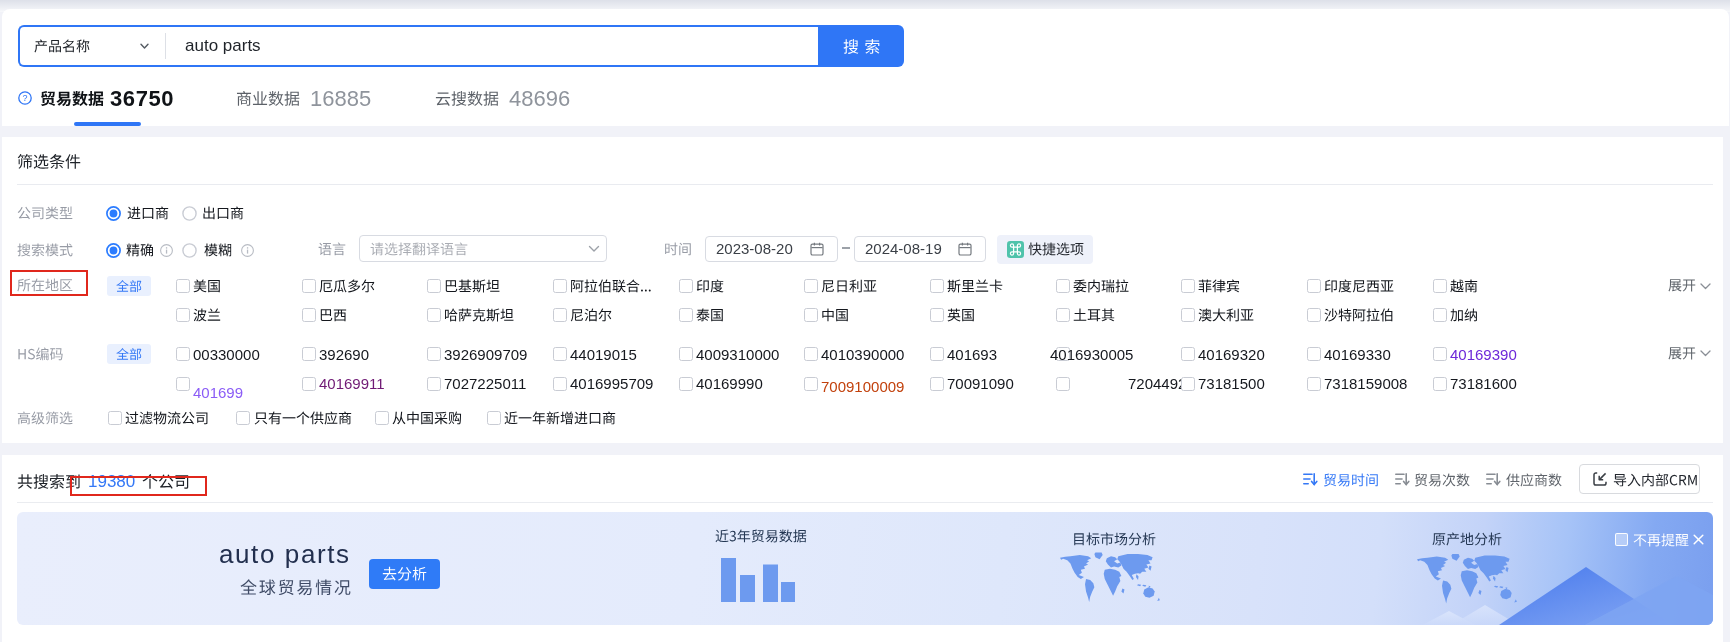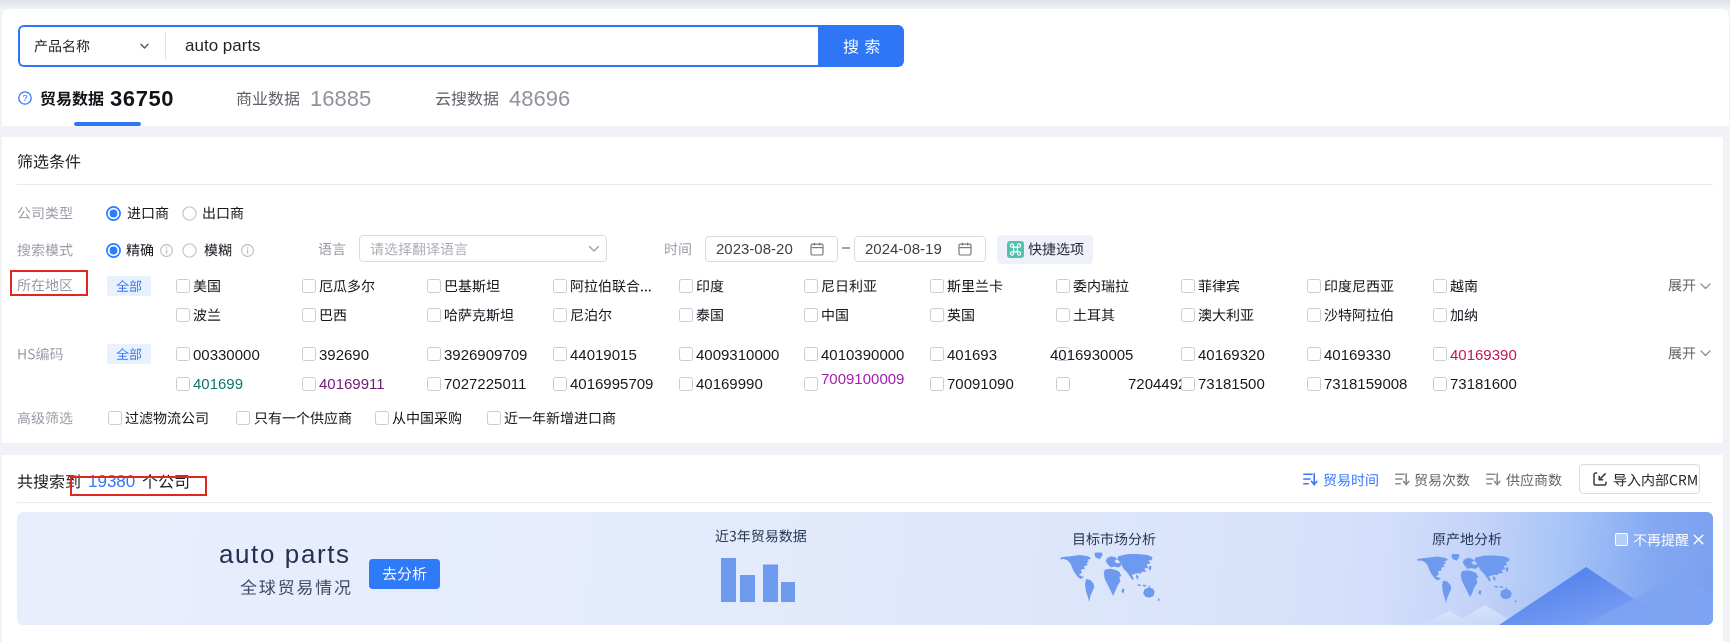--- a/index.html
+++ b/index.html
@@ -592,33 +592,33 @@
 <div class="abs lib" style="left:821px;top:345.5px;font-size:15px;color:#15181e">4010390000</div>
 <div class="abs" style="left:930px;top:347.0px;width:14px;height:14px;background:#fff;border:1px solid #c9ccd4;border-radius:2.5px;box-sizing:border-box"></div>
 <div class="abs lib" style="left:947px;top:345.5px;font-size:15px;color:#15181e">401693</div>
 <div class="abs" style="left:1056px;top:347.0px;width:14px;height:14px;background:#fff;border:1px solid #c9ccd4;border-radius:2.5px;box-sizing:border-box"></div>
 <div class="abs lib" style="left:1050px;top:345.5px;font-size:15px;color:#15181e">4016930005</div>
 <div class="abs" style="left:1181px;top:347.0px;width:14px;height:14px;background:#fff;border:1px solid #c9ccd4;border-radius:2.5px;box-sizing:border-box"></div>
 <div class="abs lib" style="left:1198px;top:345.5px;font-size:15px;color:#15181e">40169320</div>
 <div class="abs" style="left:1307px;top:347.0px;width:14px;height:14px;background:#fff;border:1px solid #c9ccd4;border-radius:2.5px;box-sizing:border-box"></div>
 <div class="abs lib" style="left:1324px;top:345.5px;font-size:15px;color:#15181e">40169330</div>
 <div class="abs" style="left:1433px;top:347.0px;width:14px;height:14px;background:#fff;border:1px solid #c9ccd4;border-radius:2.5px;box-sizing:border-box"></div>
-<div class="abs lib" style="left:1450px;top:345.5px;font-size:15px;color:#be185d">40169390</div>
+<div class="abs lib" style="left:1450px;top:345.5px;font-size:15px;color:#6d28d9">40169390</div>
 <div class="abs" style="left:176px;top:376.5px;width:14px;height:14px;background:#fff;border:1px solid #c9ccd4;border-radius:2.5px;box-sizing:border-box"></div>
-<div class="abs lib" style="left:193px;top:375.0px;font-size:15px;color:#0f766e">401699</div>
+<div class="abs lib" style="left:193px;top:384px;font-size:15px;color:#8b5cf6">401699</div>
 <div class="abs" style="left:302px;top:376.5px;width:14px;height:14px;background:#fff;border:1px solid #c9ccd4;border-radius:2.5px;box-sizing:border-box"></div>
 <div class="abs lib" style="left:319px;top:375.0px;font-size:15px;color:#701a75">40169911</div>
 <div class="abs" style="left:427px;top:376.5px;width:14px;height:14px;background:#fff;border:1px solid #c9ccd4;border-radius:2.5px;box-sizing:border-box"></div>
 <div class="abs lib" style="left:444px;top:375.0px;font-size:15px;color:#15181e">7027225011</div>
 <div class="abs" style="left:553px;top:376.5px;width:14px;height:14px;background:#fff;border:1px solid #c9ccd4;border-radius:2.5px;box-sizing:border-box"></div>
 <div class="abs lib" style="left:570px;top:375.0px;font-size:15px;color:#15181e">4016995709</div>
 <div class="abs" style="left:679px;top:376.5px;width:14px;height:14px;background:#fff;border:1px solid #c9ccd4;border-radius:2.5px;box-sizing:border-box"></div>
 <div class="abs lib" style="left:696px;top:375.0px;font-size:15px;color:#15181e">40169990</div>
 <div class="abs" style="left:804px;top:376.5px;width:14px;height:14px;background:#fff;border:1px solid #c9ccd4;border-radius:2.5px;box-sizing:border-box"></div>
-<div class="abs lib" style="left:821px;top:370px;font-size:15px;color:#a21caf">7009100009</div>
+<div class="abs lib" style="left:821px;top:378px;font-size:15px;color:#c2410c">7009100009</div>
 <div class="abs" style="left:930px;top:376.5px;width:14px;height:14px;background:#fff;border:1px solid #c9ccd4;border-radius:2.5px;box-sizing:border-box"></div>
 <div class="abs lib" style="left:947px;top:375.0px;font-size:15px;color:#15181e">70091090</div>
 <div class="abs" style="left:1056px;top:376.5px;width:14px;height:14px;background:#fff;border:1px solid #c9ccd4;border-radius:2.5px;box-sizing:border-box"></div>
 <div class="abs lib" style="left:1128px;top:375.0px;font-size:15px;color:#15181e">72044920</div>
 <div class="abs" style="left:1181px;top:376.5px;width:14px;height:14px;background:#fff;border:1px solid #c9ccd4;border-radius:2.5px;box-sizing:border-box"></div>
 <div class="abs lib" style="left:1198px;top:375.0px;font-size:15px;color:#15181e">73181500</div>
 <div class="abs" style="left:1307px;top:376.5px;width:14px;height:14px;background:#fff;border:1px solid #c9ccd4;border-radius:2.5px;box-sizing:border-box"></div>
 <div class="abs lib" style="left:1324px;top:375.0px;font-size:15px;color:#15181e">7318159008</div>
 <div class="abs" style="left:1433px;top:376.5px;width:14px;height:14px;background:#fff;border:1px solid #c9ccd4;border-radius:2.5px;box-sizing:border-box"></div>
 <div class="abs lib" style="left:1450px;top:375.0px;font-size:15px;color:#15181e">73181600</div>

